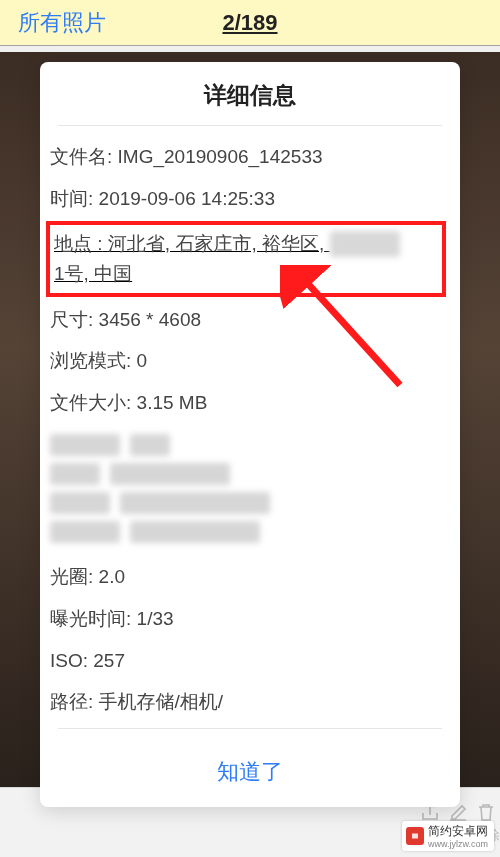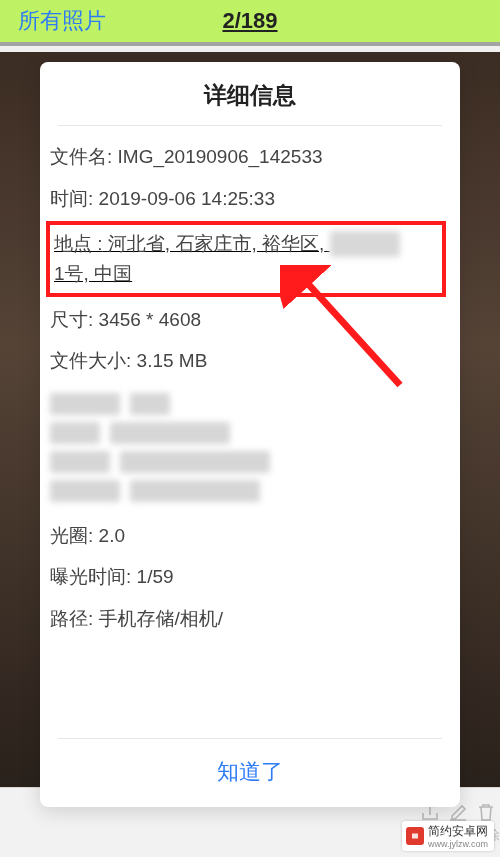--- a/index.html
+++ b/index.html
@@ -2,25 +2,25 @@
 <html><head>
 <meta charset="utf-8">
 <style>
   * { box-sizing: border-box; margin: 0; padding: 0; }
   html, body { width: 500px; height: 857px; overflow: hidden; font-family: -apple-system, "Helvetica Neue", Arial, sans-serif; }
   body { background: #f0f0f0; position: relative; }
 
   
   .header {
     height: 46px;
-    background: #bef264;
+    background: #fef9c3;
     display: flex;
     align-items: center;
     position: relative;
-    border-bottom: 4px solid #a3a3a3;
+    border-bottom: 1px solid #a3a3a3;
   }
   .header .back {
     color: #2e7cf6;
     font-size: 22px;
     padding-left: 18px;
     cursor: pointer;
   }
   .header .counter {
     position: absolute;
     left: 50%;
@@ -118,21 +118,21 @@
   }
 
   
   .arrow-svg {
     position: absolute;
     pointer-events: none;
   }
 
   .modal-footer {
     text-align: center;
-    padding: 18px 0 20px;
+    padding: 28px 0 20px;
     border-top: 1px solid #e6e6e6;
     margin: 0 18px;
   }
   .modal-footer-btn {
     font-size: 22px;
     color: #2e7cf6;
     cursor: pointer;
     background: none;
     border: none;
   }
@@ -245,20 +245,24 @@
       <div class="info-row">
         <span class="info-value">1号, 中国</span>
       </div>
     </div>
 
     <div class="info-row">
       <span class="info-label">尺寸:</span>
       <span class="info-value">3456 * 4608</span>
     </div>
 
+    <div class="info-row">
+      <span class="info-label">浏览模式:</span>
+      <span class="info-value">0</span>
+    </div>
 
     <div class="info-row">
       <span class="info-label">文件大小:</span>
       <span class="info-value">3.15 MB</span>
     </div>
 
     <div style="padding:4px 0 6px;">
       <div class="redacted-line">
           <span style="width:70px"></span>
           <span style="width:40px"></span>
@@ -278,23 +282,27 @@
     </div>
 
 
     <div class="info-row">
       <span class="info-label">光圈:</span>
       <span class="info-value">2.0</span>
     </div>
 
     <div class="info-row">
       <span class="info-label">曝光时间:</span>
-      <span class="info-value">1/59</span>
-    </div>
-
+      <span class="info-value">1/33</span>
+    </div>
+
+    <div class="info-row">
+      <span class="info-label">ISO:</span>
+      <span class="info-value">257</span>
+    </div>
 
     <div class="info-row">
       <span class="info-label">路径:</span>
       <span class="info-value">手机存储/相机/</span><br>
       
     </div>
 
   </div>
 
   <div class="modal-footer">

